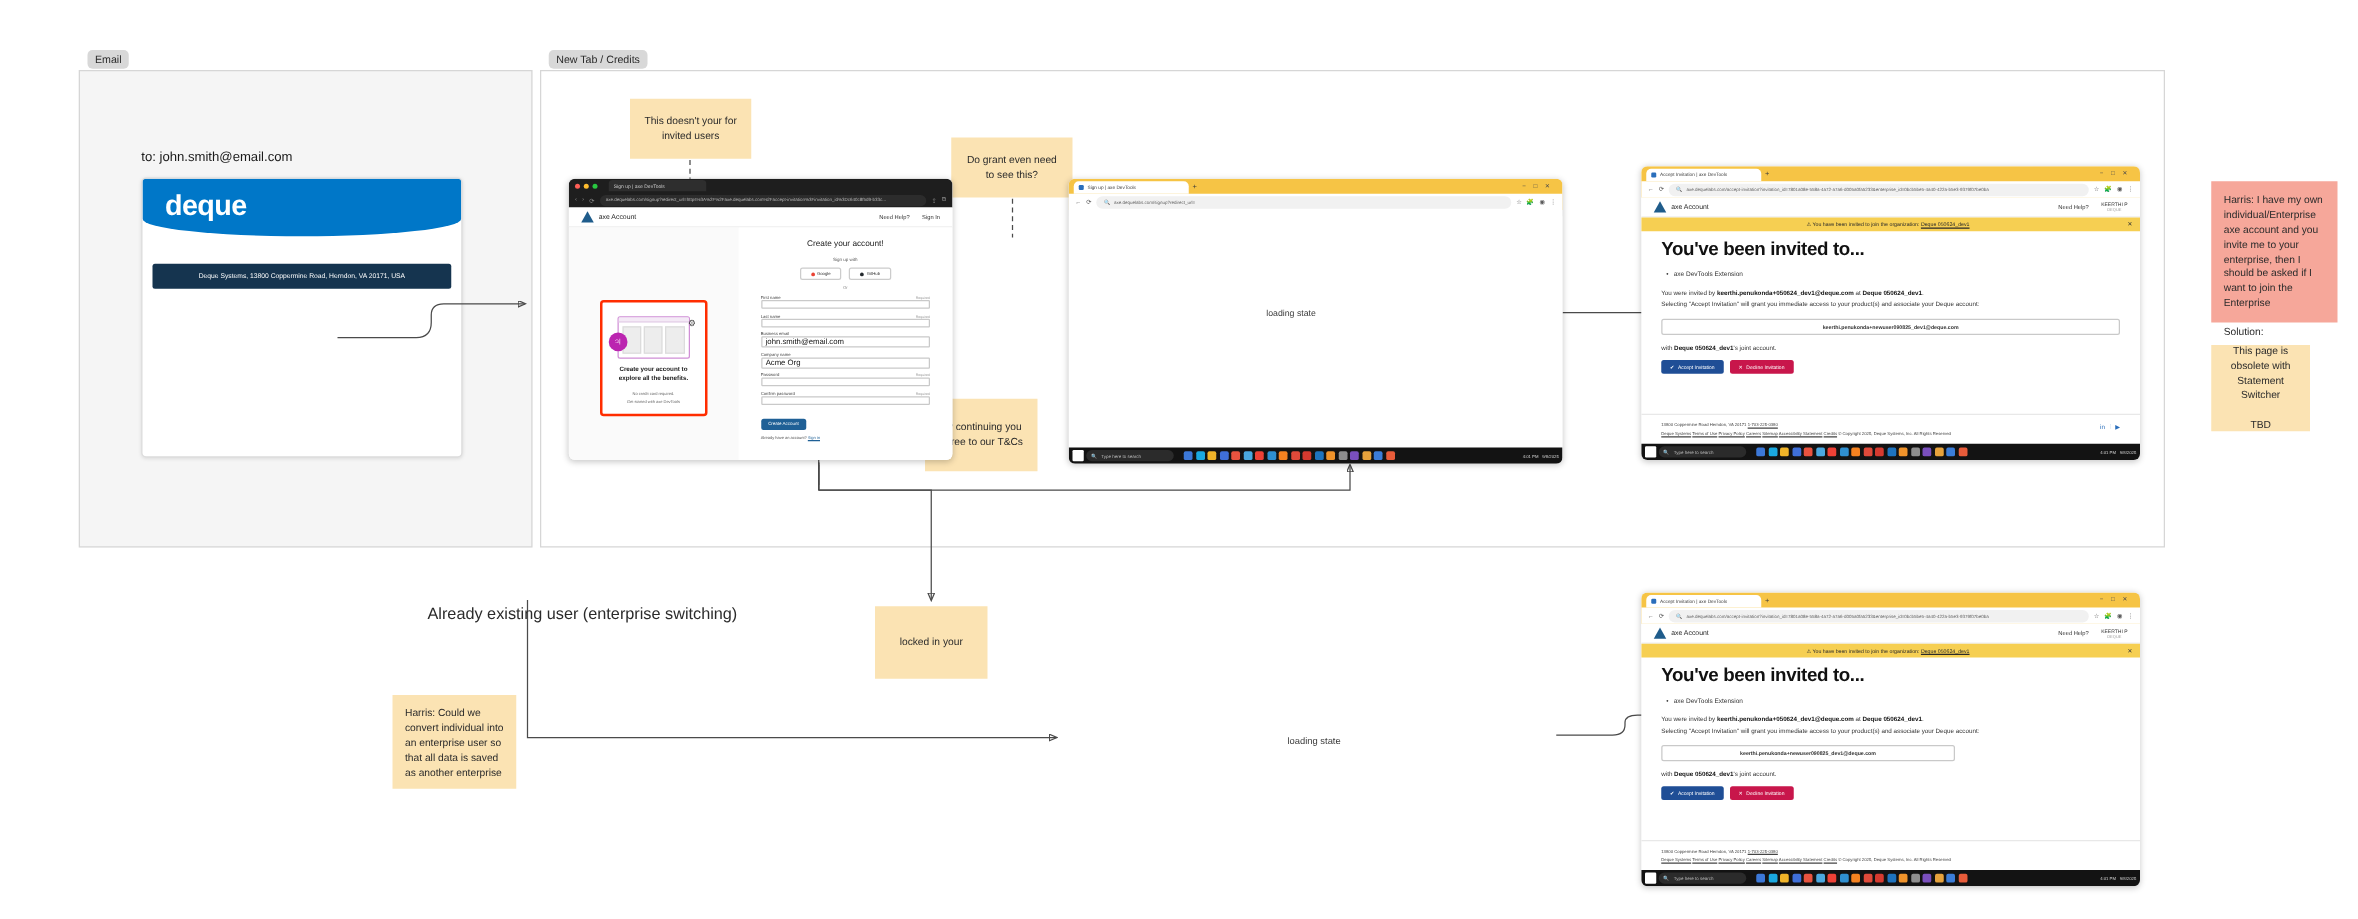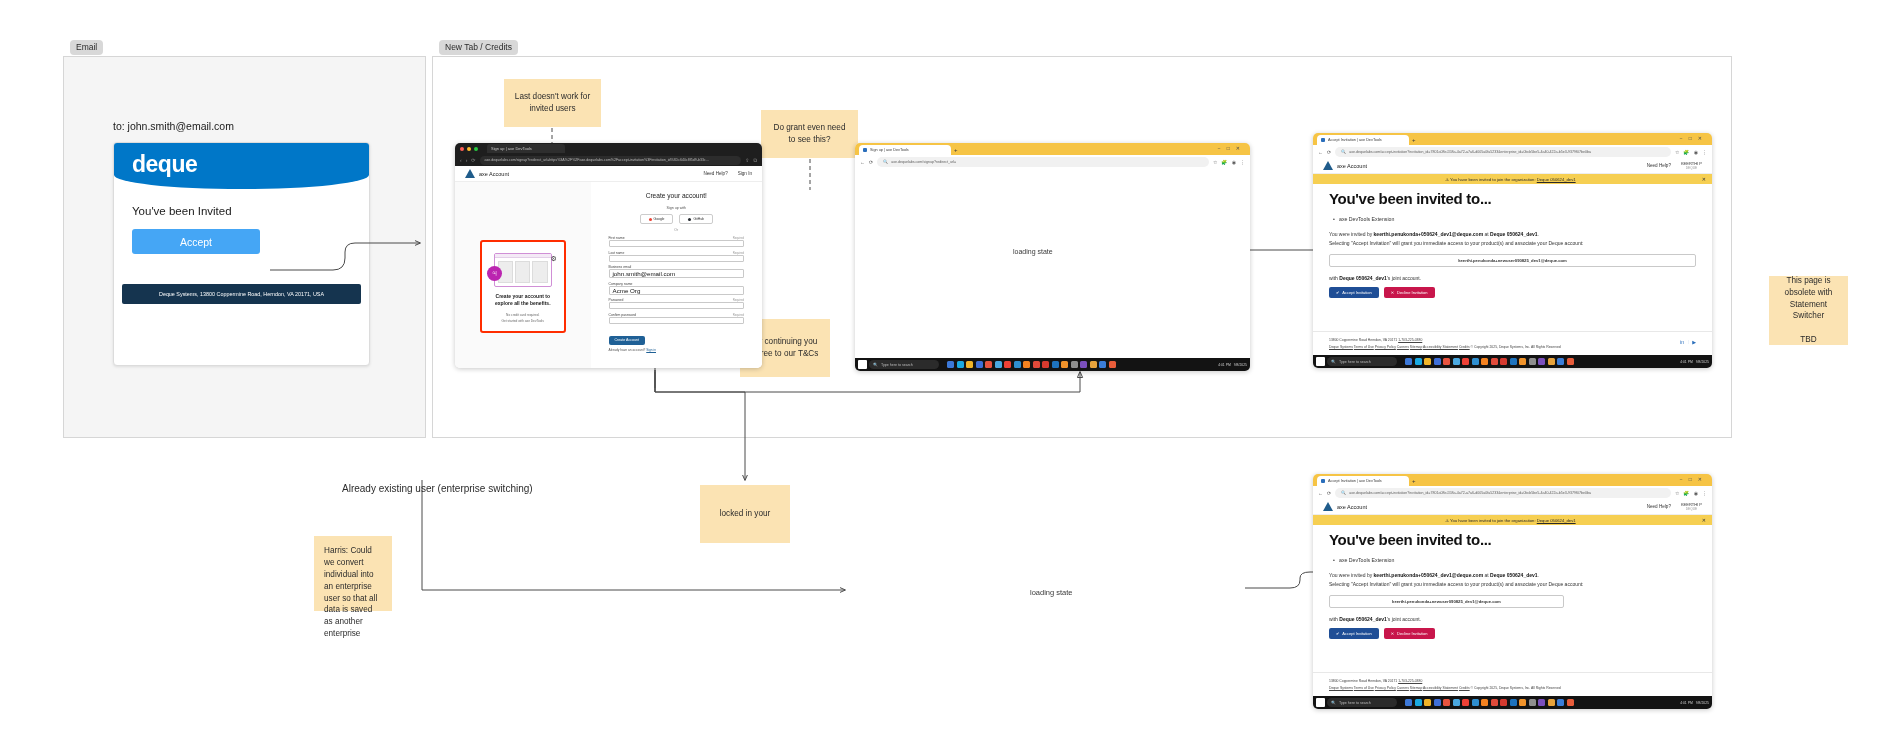--- a/index.html
+++ b/index.html
@@ -59,21 +59,21 @@
   .note.pink { background: #f6a79a; }
   .note.center { text-align: center; display: flex; align-items: center; justify-content: center; }
   .note-author { font-size: 5.2px; color: #5a5a5a; margin-top: 10px; }
   .note-gap { height: 11px; }
 
   
   .conn { position: absolute; overflow: visible; pointer-events: none; }
   .conn path { fill: none; stroke: #4a4a4a; stroke-width: 1; }
   .conn path.dashed { stroke-dasharray: 4 3; }
   .edge-label {
-    position: absolute; font-size: 10px; color: #2b2b2b; white-space: nowrap;
+    position: absolute; font-size: 13px; color: #2b2b2b; white-space: nowrap;
   }
 
   
   .win { position: absolute; background: #fff; border-radius: 5px;
          box-shadow: 0 1px 5px rgba(0,0,0,.22); overflow: hidden; }
 
   
   .mac-chrome { background: #1e1e1e; }
   .mac-tabs { height: 11px; display: flex; align-items: center; padding: 0 5px; gap: 3px; }
   .dot { width: 4px; height: 4px; border-radius: 50%; }
@@ -197,51 +197,53 @@
 
   <div class="frame email-frame" style="left:63px; top:56px; width:363px; height:382px;">
     <div class="frame-label">Email</div>
   </div>
   <div class="email-to" style="left:113px; top:120px;">to: john.smith@email.com</div>
 
   <div class="email-card" style="left:113px; top:142px; width:257px; height:224px;">
     <div class="email-banner">
       <span class="deque-logo">deque</span>
     </div>
-    <div class="email-body">
-      <div class="email-head">You've been Invited</div>
-      <button class="accept-btn">Accept</button>
-    </div>
     <div class="email-footer">Deque Systems, 13800 Coppermine Road, Herndon, VA 20171, USA</div>
   </div>
 
   <div class="frame" style="left:432px; top:56px; width:1300px; height:382px;">
     <div class="frame-label">New Tab / Credits</div>
   </div>
 
   <div class="note center" style="left:504px; top:79px; width:97px; height:48px;">
-    <span>Last doesn't work for invited users</span>
+    <span>This doesn't your for invited users</span>
   </div>
 
   <div class="note center" style="left:761px; top:110px; width:97px; height:48px;">
     <span>Do grant even need to see this?</span>
   </div>
 
   <div class="note center" style="left:740px; top:319px; width:90px; height:58px;">
     <span>By continuing you agree to our T&amp;Cs</span>
   </div>
 
   <div class="note center" style="left:700px; top:485px; width:90px; height:58px;">
     <span>locked in your</span>
   </div>
 
-  <div class="note" style="left:314px; top:536px; width:78px; height:75px;">
+  <div class="note" style="left:314px; top:556px; width:99px; height:75px;">
     <span>Harris: Could we convert individual into an enterprise user so that all data is saved as another enterprise</span>
   </div>
 
+  <div class="note pink" style="left:1769px; top:145px; width:101px; height:113px;">
+    <span>Harris: I have my own individual/Enterprise axe account and you invite me to your enterprise, then I should be asked if I want to join the Enterprise</span>
+    <div class="note-gap"></div>
+    <div>Solution:</div>
+    <div class="note-author">Aman Dhindsa</div>
+  </div>
 
   <div class="note center" style="left:1769px; top:276px; width:79px; height:69px; flex-direction:column;">
     <span>This page is obsolete with Statement Switcher</span>
     <span style="margin-top:12px;">TBD</span>
   </div>
 
   <div class="note center" style="left:1609px; top:597px; width:89px; height:77px;">
     <span>Risk: Individual to Enterprise users may lose data unless we create enterprise switching ability</span>
   </div>
 

